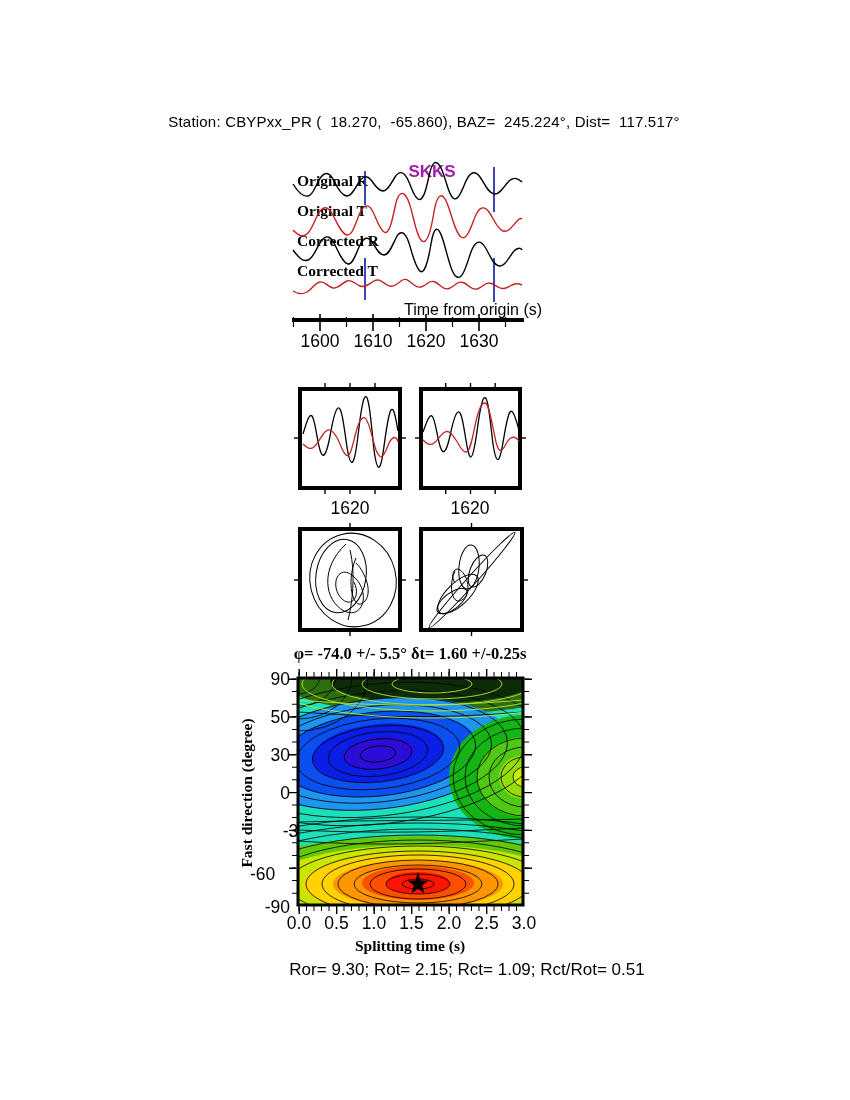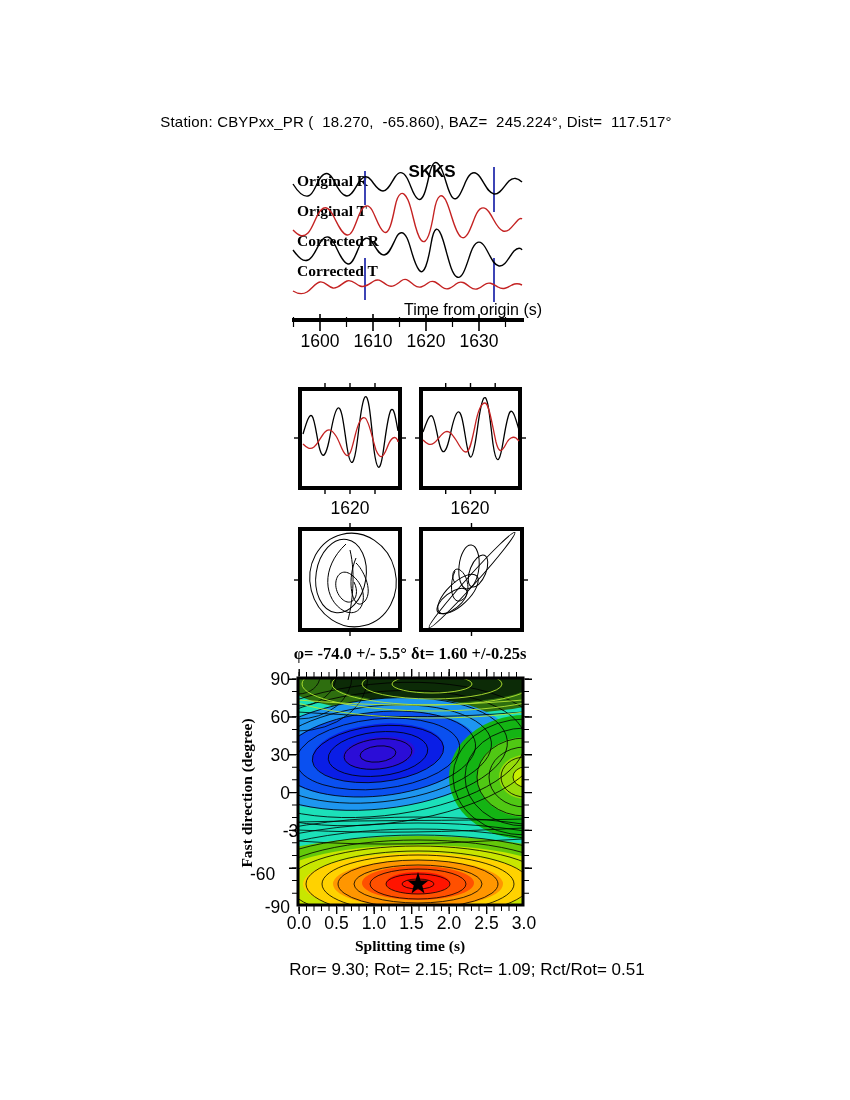--- a/index.html
+++ b/index.html
@@ -1,23 +1,23 @@
 <!DOCTYPE html>
 <html><head>
 <meta charset="utf-8">
 <style>
   html,body{margin:0;padding:0;background:#ffffff;}
   .page{position:relative;width:850px;height:1100px;background:#ffffff;overflow:hidden;
         font-family:"Liberation Sans",sans-serif;color:#000;}
   .abs{position:absolute;white-space:pre;}
   .ctr{transform:translateX(-50%);}
-  .hdr{font-size:15px;letter-spacing:0.2px;}
+  .hdr{font-size:15px;letter-spacing:0.2px;margin-left:8px;}
   .serifb{font-family:"Liberation Serif",serif;font-weight:bold;}
   .tracelab{font-size:15.5px;}
-  .phase{font-size:17px;font-weight:bold;color:#000000;}
+  .phase{font-size:17px;font-weight:bold;color:#a21caf;}
   .axnum{font-size:17.5px;}
   .axword{font-size:16px;margin-left:37px;}
   .cttitle{font-size:16.5px;}
   .axtitle{font-size:15.5px;}
   .foot{font-size:17px;}
   .cann{position:absolute;font-size:11px;font-weight:bold;line-height:12px;padding:0 1px;}
   .bgG{background:#00e432;}
   .bgC{background:#00e6e6;}
   .bgO{background:#ffa000;}
   svg{position:absolute;left:0;top:0;}
@@ -40,21 +40,21 @@
   <div class="abs ctr axnum" style="left:426px;top:331px;">1620</div>
   <div class="abs ctr axnum" style="left:479px;top:331px;">1630</div>
 
   <div class="abs ctr axnum" style="left:350px;top:498px;">1620</div>
   <div class="abs ctr axnum" style="left:470px;top:498px;">1620</div>
 
   <div class="abs ctr serifb cttitle" style="left:410px;top:644px;">φ= -74.0 +/- 5.5° δt= 1.60 +/-0.25s</div>
   <div class="abs serifb axtitle" style="left:162px;top:784px;width:170px;text-align:center;transform:rotate(-90deg);transform-origin:center;">Fast direction (degree)</div>
 
   <div class="abs axnum" style="left:250px;top:669px;width:40px;text-align:right;">90</div>
-  <div class="abs axnum" style="left:250px;top:707px;width:40px;text-align:right;">60</div>
+  <div class="abs axnum" style="left:250px;top:707px;width:40px;text-align:right;">50</div>
   <div class="abs axnum" style="left:250px;top:745px;width:40px;text-align:right;">30</div>
   <div class="abs axnum" style="left:250px;top:783px;width:40px;text-align:right;">0</div>
   <div class="abs axnum" style="left:268px;top:821px;width:40px;text-align:right;">-30</div>
   <div class="abs axnum" style="left:250px;top:864px;width:40px;text-align:left;">-60</div>
   <div class="abs axnum" style="left:250px;top:897px;width:40px;text-align:right;">-90</div>
 
   <div class="abs ctr axnum" style="left:299px;top:913px;">0.0</div>
   <div class="abs ctr axnum" style="left:336.5px;top:913px;">0.5</div>
   <div class="abs ctr axnum" style="left:374px;top:913px;">1.0</div>
   <div class="abs ctr axnum" style="left:411.5px;top:913px;">1.5</div>

